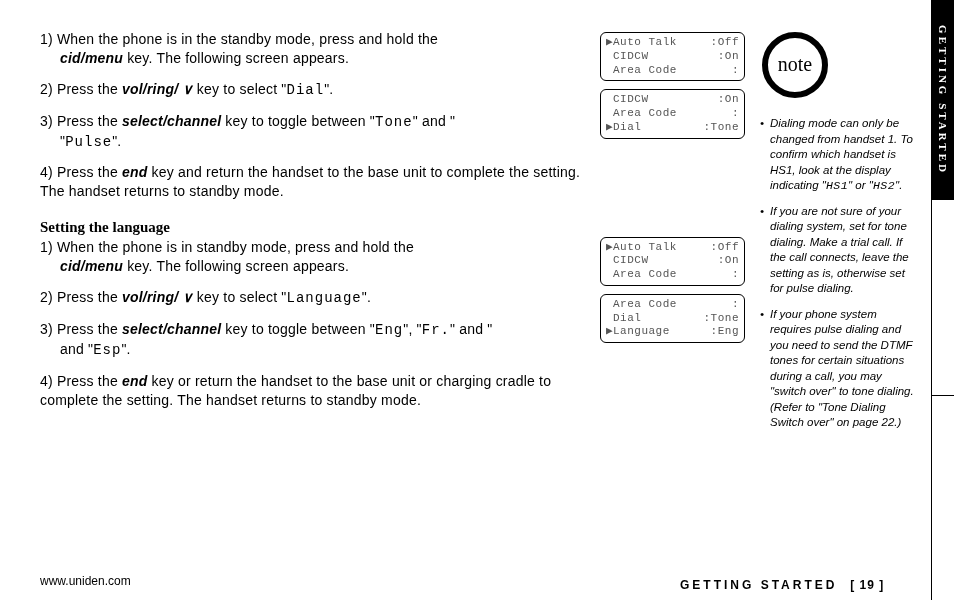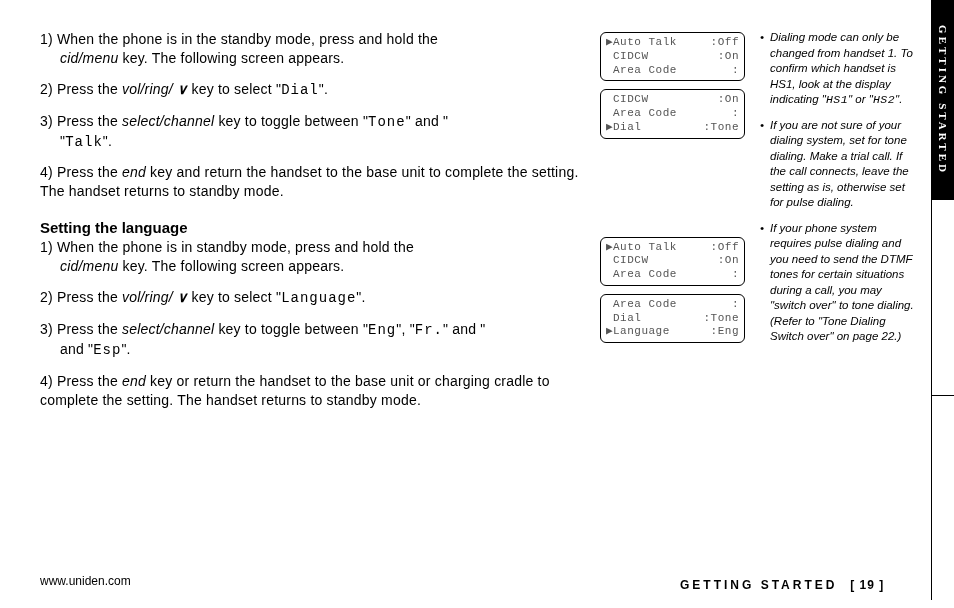--- a/index.html
+++ b/index.html
@@ -74,31 +74,31 @@
   }
   .step {
     margin: 0 0 12px 0;
     line-height: 1.35;
     letter-spacing: .2px;
   }
   .step .indent {
     display: block;
     margin-left: 20px;
   }
-  .step em, .bi { font-style: italic; font-weight: normal; }
+  .step em, .bi { font-style: italic; font-weight: bold; }
   .mono {
     font-family: "Courier New", Courier, monospace;
     letter-spacing: 1px;
     font-size: 14px;
   }
   h3 {
     margin: 18px 0 2px 0;
     font-size: 15px;
     font-weight: bold;
-    font-family: Liberation Sans, sans-serif;
+    font-family: Liberation Serif, serif;
   }
   
   .lcd {
     width: 145px;
     border: 1px solid #000;
     border-radius: 6px;
     padding: 3px 5px 3px 5px;
     font-family: "Courier New", Courier, monospace;
     font-size: 11px;
     letter-spacing: .5px;
@@ -185,21 +185,21 @@
   </p>
 
   <p class="step">
     <span>2)</span>
     <span>Press the </span><span class="bi">vol/ring/ </span><span class="bi down-caret">∨</span><span> key to select "</span><span class="mono">Dial</span><span>".</span>
   </p>
 
   <p class="step">
     <span>3)</span>
     <span>Press the </span><span class="bi">select/channel</span><span> key to toggle between "</span><span class="mono">Tone</span><span>" and "</span>
-    <span class="indent">"<span class="mono">Talk</span><span>".</span></span>
+    <span class="indent">"<span class="mono">Pulse</span><span>".</span></span>
   </p>
 
   <p class="step">
     <span>4)</span>
     <span>Press the </span><span class="bi">end</span><span> key and return the handset to the base unit to complete the setting. The handset returns to standby mode.</span>
   </p>
 
   <h3>Setting the language</h3>
 
   <p class="step">
@@ -245,20 +245,26 @@
       <div class="row"><span class="cursor"> </span><span class="label">Area Code </span><span class="val">:</span></div>
     </div>
   <div class="lcd">
       <div class="row"><span class="cursor"> </span><span class="label">Area Code </span><span class="val">:</span></div>
       <div class="row"><span class="cursor"> </span><span class="label">Dial      </span><span class="val">:Tone</span></div>
       <div class="row"><span class="cursor">▶</span><span class="label">Language  </span><span class="val">:Eng</span></div>
     </div>
 </div>
 
 <div class="note-col">
+  <span class="note-badge">
+    <svg width="70" height="70" viewBox="0 0 70 70">
+      <circle cx="35" cy="35" r="30" fill="none" stroke="#000" stroke-width="6"></circle>
+      <text x="35" y="41" text-anchor="middle" font-family="Georgia, serif" font-size="20">note</text>
+    </svg>
+  </span>
   <ul>
     <li>
       <span>Dialing mode can only be changed from handset 1. To confirm which handset is HS1, look at the display indicating "</span><span class="mono">HS1</span><span>" or "</span><span class="mono">HS2</span><span>".</span>
     </li>
     <li>
       <span>If you are not sure of your dialing system, set for tone dialing. Make a trial call. If the call connects, leave the setting as is, otherwise set for pulse dialing.</span>
     </li>
     <li>
       <span>If your phone system requires pulse dialing and you need to send the DTMF tones for certain situations during a call, you may "switch over" to tone dialing. (Refer to "Tone Dialing Switch over" on page 22.)</span>
     </li>

